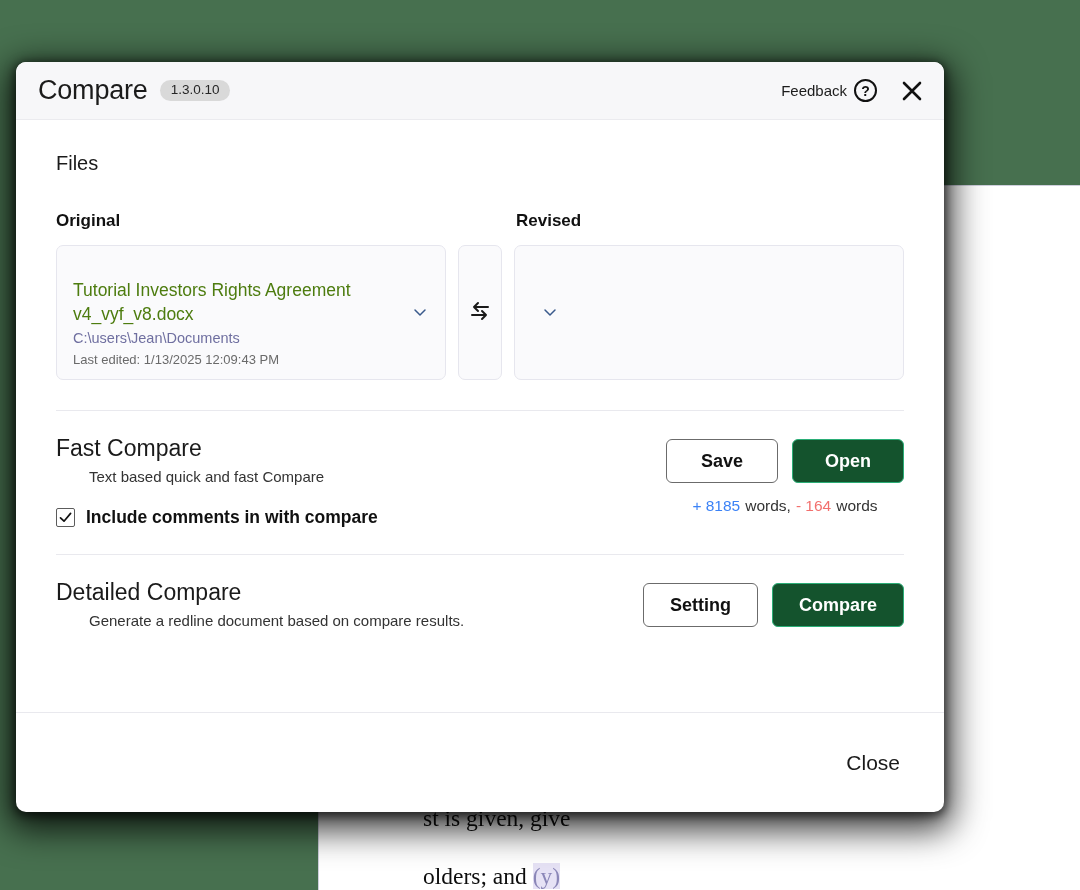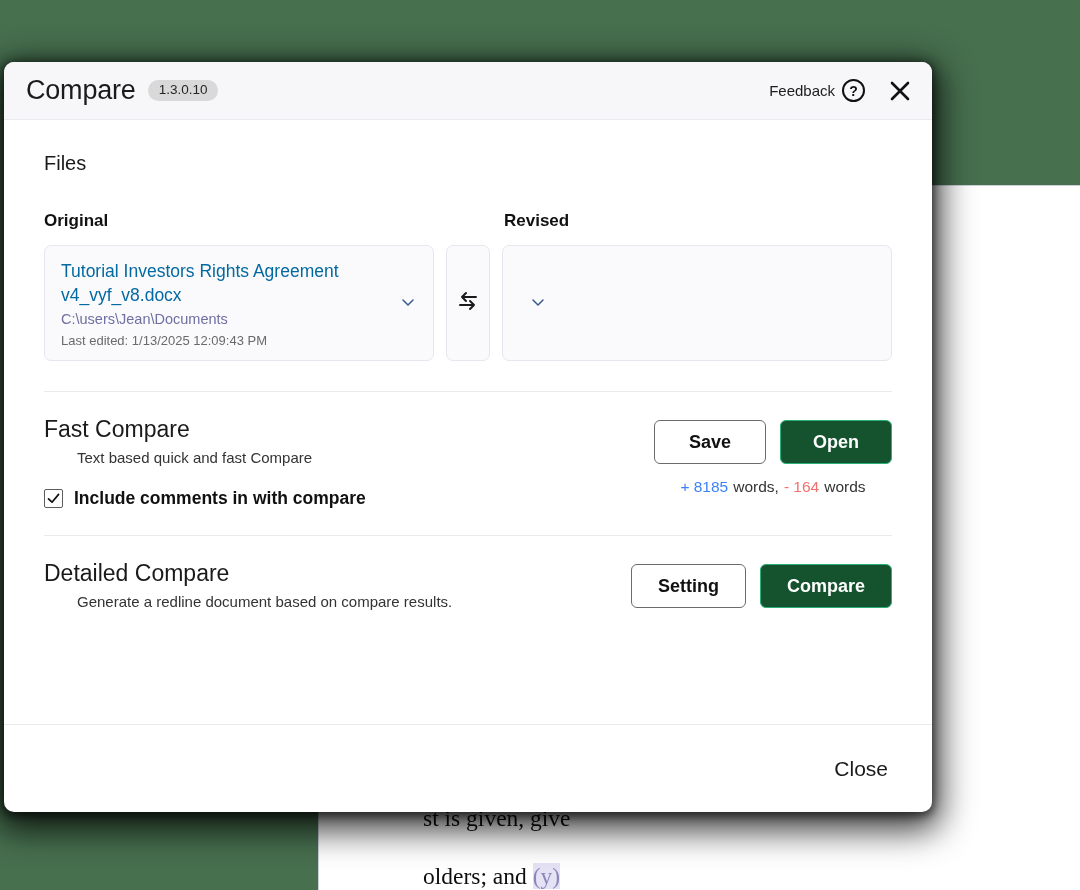--- a/index.html
+++ b/index.html
@@ -44,21 +44,21 @@
     padding-left: 104px;
   }
   #doc-text .ln { display: block; height: 28.8px; }
   .u-green { border-bottom: 2.5px solid #5fc4a0; padding-bottom: 1px; }
   .u-gold  { border-bottom: 2.5px solid #c9a227; padding-bottom: 1px; }
   .hl-lav  { background: #e6e2f5; color: #8b87b8; }
 
   
   #dialog {
     position: absolute;
-    left: 4px;
+    left: 16px;
     top: 62px;
     width: 928px;
     height: 750px;
     background: #ffffff;
     border-radius: 10px;
     box-shadow: 0 10px 34px 8px rgba(0,0,0,0.78),
                 0 2px 10px 2px rgba(0,0,0,0.55);
     overflow: hidden;
     display: flex;
     flex-direction: column;
@@ -151,22 +151,23 @@
     border: 1px solid #e6e6ee;
     border-radius: 7px;
     padding: 13px 16px 11px 16px;
     display: flex;
     align-items: center;
     cursor: pointer;
   }
   .file-card .fc-text { flex: 1 1 auto; min-width: 0; }
   .file-name {
     font-size: 17.5px;
-    color: #0369a1;
+    color: #4d7c0f;
     line-height: 24px;
+    margin-top: 19px;
   }
   .file-path {
     font-size: 14.5px;
     color: #6f6fa0;
     margin-top: 3px;
     line-height: 19px;
   }
   .file-date {
     font-size: 13px;
     color: #6a6a6a;
@@ -277,21 +278,21 @@
     align-items: baseline;
     gap: 5px;
   }
   .wc-add { color: #3b82f6; }
   .wc-del { color: #f2706e; }
 
   
   #dialog-footer {
     flex: 0 0 auto;
     border-top: 1px solid #e9e9ee;
-    height: 88px;
+    height: 100px;
     display: flex;
     align-items: center;
     justify-content: flex-end;
     padding-right: 44px;
   }
   #close-btn {
     font-size: 21px;
     color: #1a1a1a;
     background: transparent;
     border: none;

